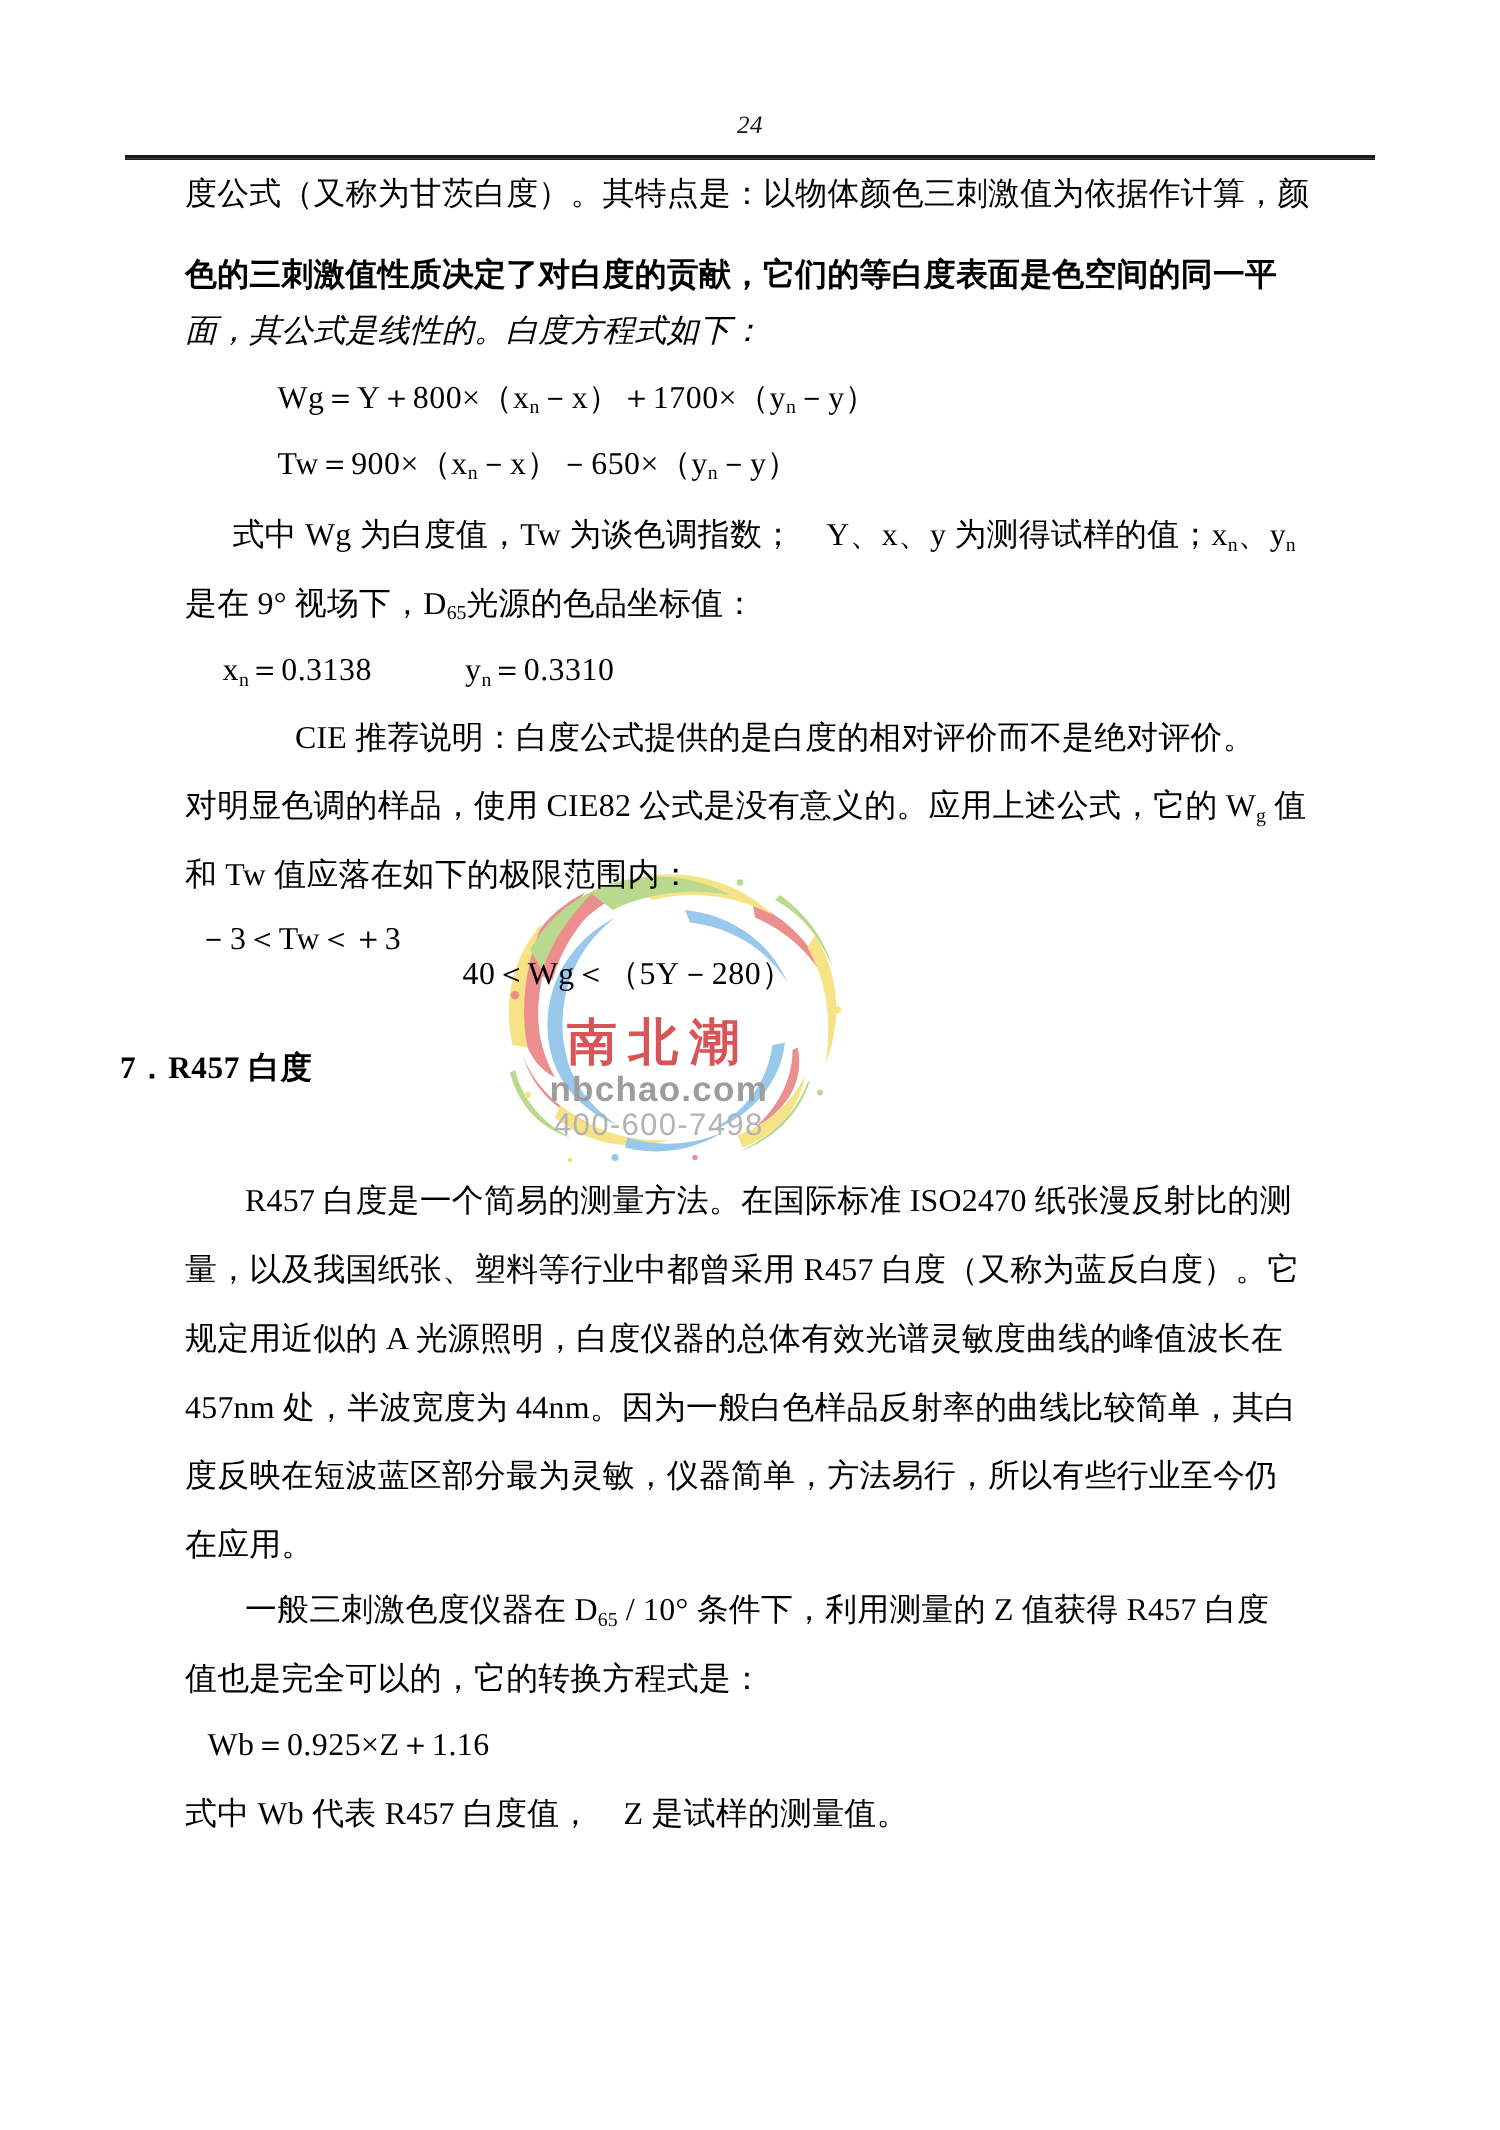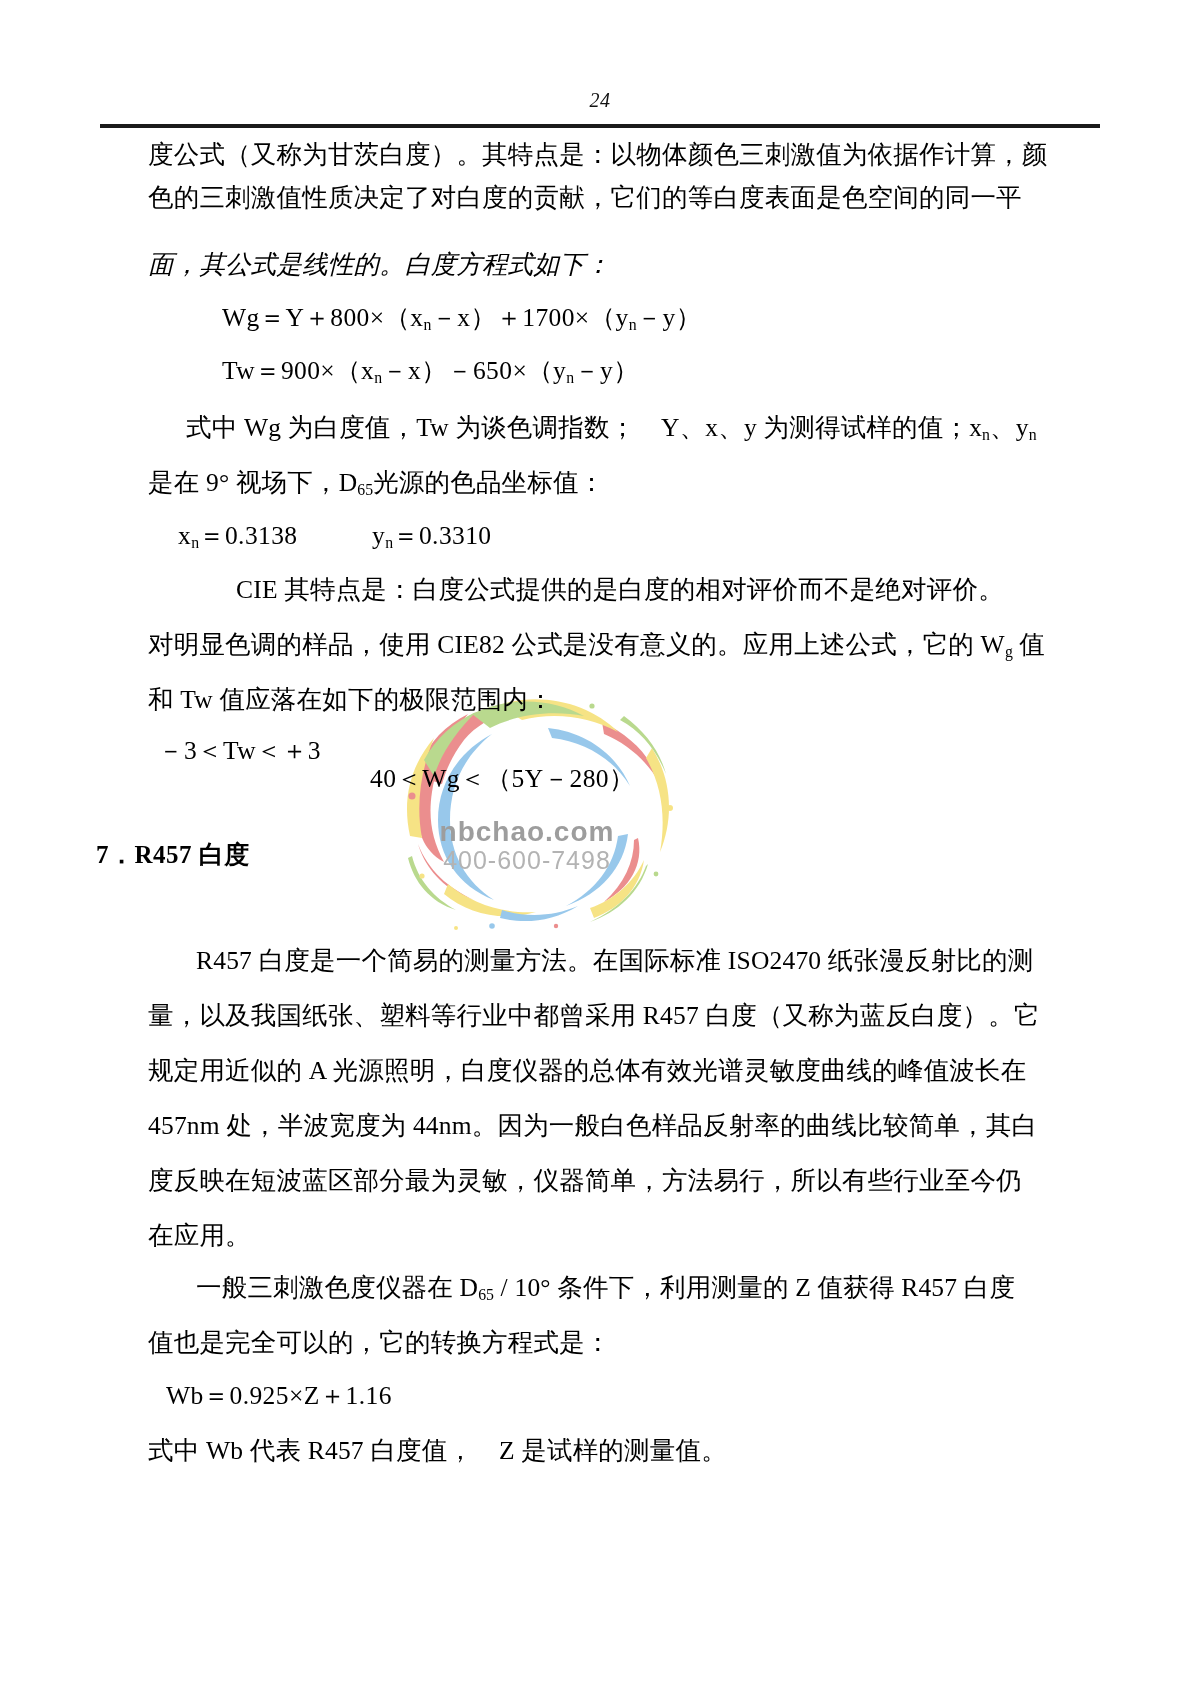--- a/index.html
+++ b/index.html
@@ -161,49 +161,50 @@
         <circle cx="304" cy="186" r="2.4" fill="#8fc34a"></circle>
         <circle cx="140" cy="238" r="2.8" fill="#5aa8e0"></circle>
         <circle cx="204" cy="238" r="2.2" fill="#e04a4a"></circle>
         <circle cx="240" cy="18" r="2.6" fill="#8fc34a"></circle>
         <circle cx="104" cy="240" r="2" fill="#f2d23c"></circle>
       </g>
 
       <ellipse cx="176" cy="128" rx="74" ry="66" fill="#ffffff" opacity="0.96"></ellipse>
     </svg>
     <div class="wm-text">
+      <div class="wm-cn">南北潮</div>
       <div class="wm-domain">nbchao.com</div>
       <div class="wm-phone">400-600-7498</div>
     </div>
   </div>
 
   <div class="header">
     <div class="page-number">24</div>
   </div>
   <div class="header-rule"></div>
 
   <div class="content">
 
     <div class="line" style="left:148px; top:140px;">度公式（又称为甘茨白度）。其特点是：以物体颜色三刺激值为依据作计算，颜</div>
-    <div class="line" style="left:148px; top:183px;">色的三刺激值性质决定了对白度的贡献，它们的等白度表面是色空间的同一平</div>
+    <div class="line" style="left:148px; top:205px;font-weight:bold;">色的三刺激值性质决定了对白度的贡献，它们的等白度表面是色空间的同一平</div>
     <div class="line" style="left:148px; top:250px;font-style:italic;">面，其公式是线性的。白度方程式如下：</div>
 
     <div class="line lat" style="left:222px; top:303px;"><span>Wg＝Y＋800×（x</span><sub>n</sub><span>－x）＋1700×（y</span><sub>n</sub><span>－y）</span></div>
 
     <div class="line lat" style="left:222px; top:356px;"><span>Tw＝900×（x</span><sub>n</sub><span>－x）－650×（y</span><sub>n</sub><span>－y）</span></div>
 
     <div class="line" style="left:186px; top:413px;"><span>式中 Wg 为白度值，Tw 为谈色调指数；　Y、x、y 为测得试样的值；x</span><sub>n</sub><span>、y</span><sub>n</sub></div>
 
     <div class="line" style="left:148px; top:468px;"><span>是在 9° 视场下，D</span><sub>65</sub><span>光源的色品坐标值：</span></div>
 
     <div class="line lat" style="left:178px; top:521px;"><span>x</span><sub>n</sub><span>＝0.3138</span></div>
 
     <div class="line lat" style="left:372px; top:521px;text-align:right;"><span>y</span><sub>n</sub><span>＝0.3310</span></div>
 
-    <div class="line" style="left:236px; top:575px;">CIE 其特点是：白度公式提供的是白度的相对评价而不是绝对评价。</div>
+    <div class="line" style="left:236px; top:575px;">CIE 推荐说明：白度公式提供的是白度的相对评价而不是绝对评价。</div>
 
     <div class="line" style="left:148px; top:630px;"><span>对明显色调的样品，使用 CIE82 公式是没有意义的。应用上述公式，它的 W</span><sub>g</sub><span> 值</span></div>
 
     <div class="line" style="left:148px; top:685px;">和 Tw 值应落在如下的极限范围内：</div>
 
     <div class="line lat" style="left:158px; top:736px;">－3＜Tw＜＋3</div>
     <div class="line lat" style="left:370px; top:736px;margin-top:28px;">40＜Wg＜（5Y－280）</div>
 
     <div class="heading" style="left:96px; top:840px;">7．R457 白度</div>
 

